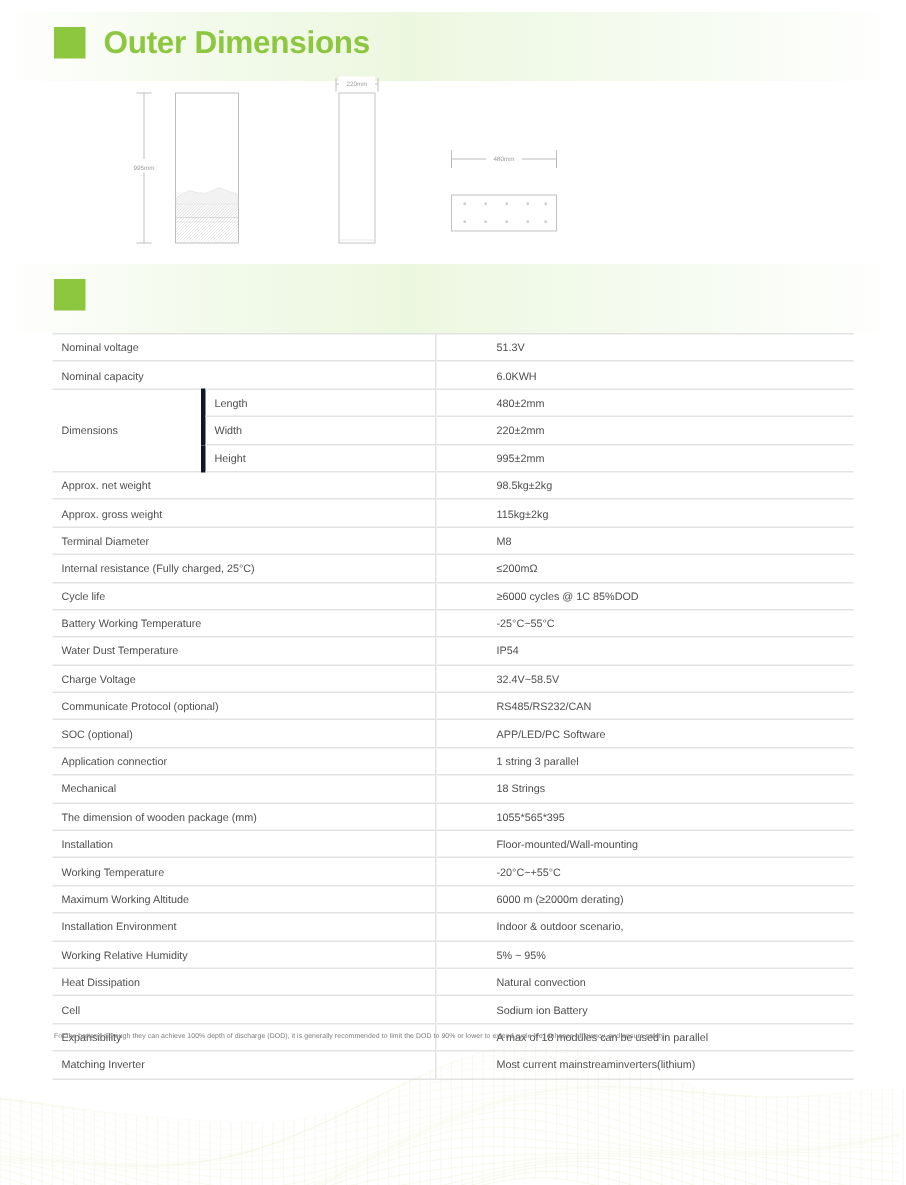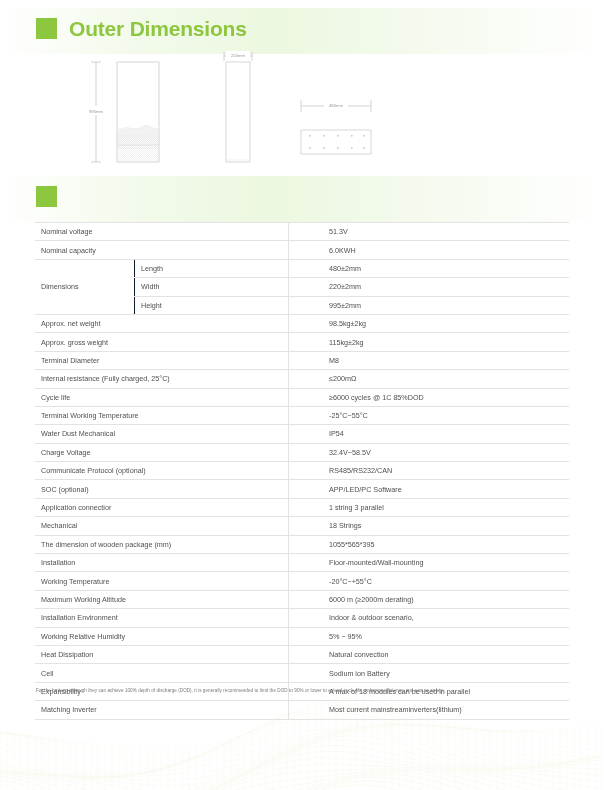--- a/index.html
+++ b/index.html
@@ -87,21 +87,21 @@
     border-bottom: 1px solid #e3e3e3;
     padding: 0 0 0 6px;
     height: 17.4px;
     color: #4f4f4f;
     font-size: 7.2px;
     vertical-align: middle;
     white-space: nowrap;
   }
   .spec-table tr:first-child td { border-top: 1px solid #e3e3e3; }
   td.c-label   { width: 93px; margin-top: 20px; }
-  td.c-sub     { width: 147px; border-left: 1px solid #0f172a; }
+  td.c-sub     { width: 147px; border-left: 3px solid #0f172a; }
   td.c-value   { border-left: 1px solid #e3e3e3; padding-left: 40px; }
   td.c-label-span2 { width: 240px; margin-left: 24px; }
 
   
   .footnote {
     position: absolute;
     left: 36px;
     top: 688px;
     width: 540px;
     font-size: 4.6px;
@@ -241,25 +241,25 @@
         </tr>
         <tr>
           <td class="c-label-span2" colspan="2">Internal resistance (Fully charged, 25°C)</td>
           <td class="c-value">≤200mΩ</td>
         </tr>
         <tr>
           <td class="c-label-span2" colspan="2">Cycle life</td>
           <td class="c-value">≥6000 cycles @ 1C 85%DOD</td>
         </tr>
         <tr>
-          <td class="c-label-span2" colspan="2">Terminal Working Temperature</td>
+          <td class="c-label-span2" colspan="2">Battery Working Temperature</td>
           <td class="c-value">-25°C~55°C</td>
         </tr>
         <tr>
-          <td class="c-label-span2" colspan="2">Water Dust Mechanical</td>
+          <td class="c-label-span2" colspan="2">Water Dust Temperature</td>
           <td class="c-value">IP54</td>
         </tr>
         <tr>
           <td class="c-label-span2" colspan="2">Charge Voltage</td>
           <td class="c-value">32.4V~58.5V</td>
         </tr>
         <tr>
           <td class="c-label-span2" colspan="2">Communicate Protocol (optional)</td>
           <td class="c-value">RS485/RS232/CAN</td>
         </tr>

